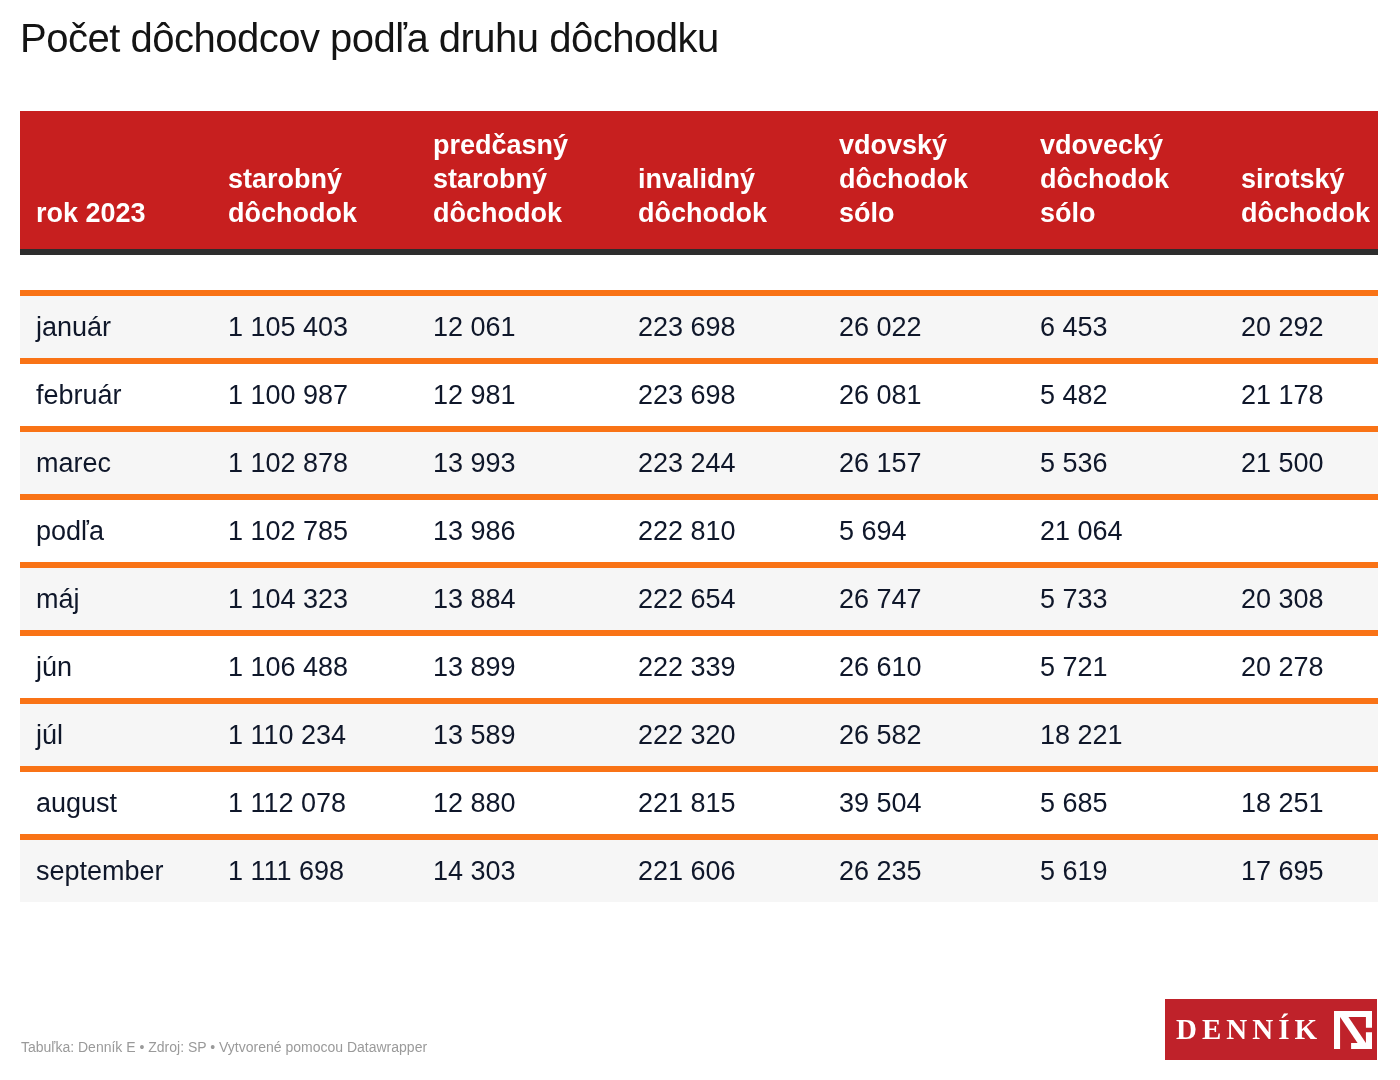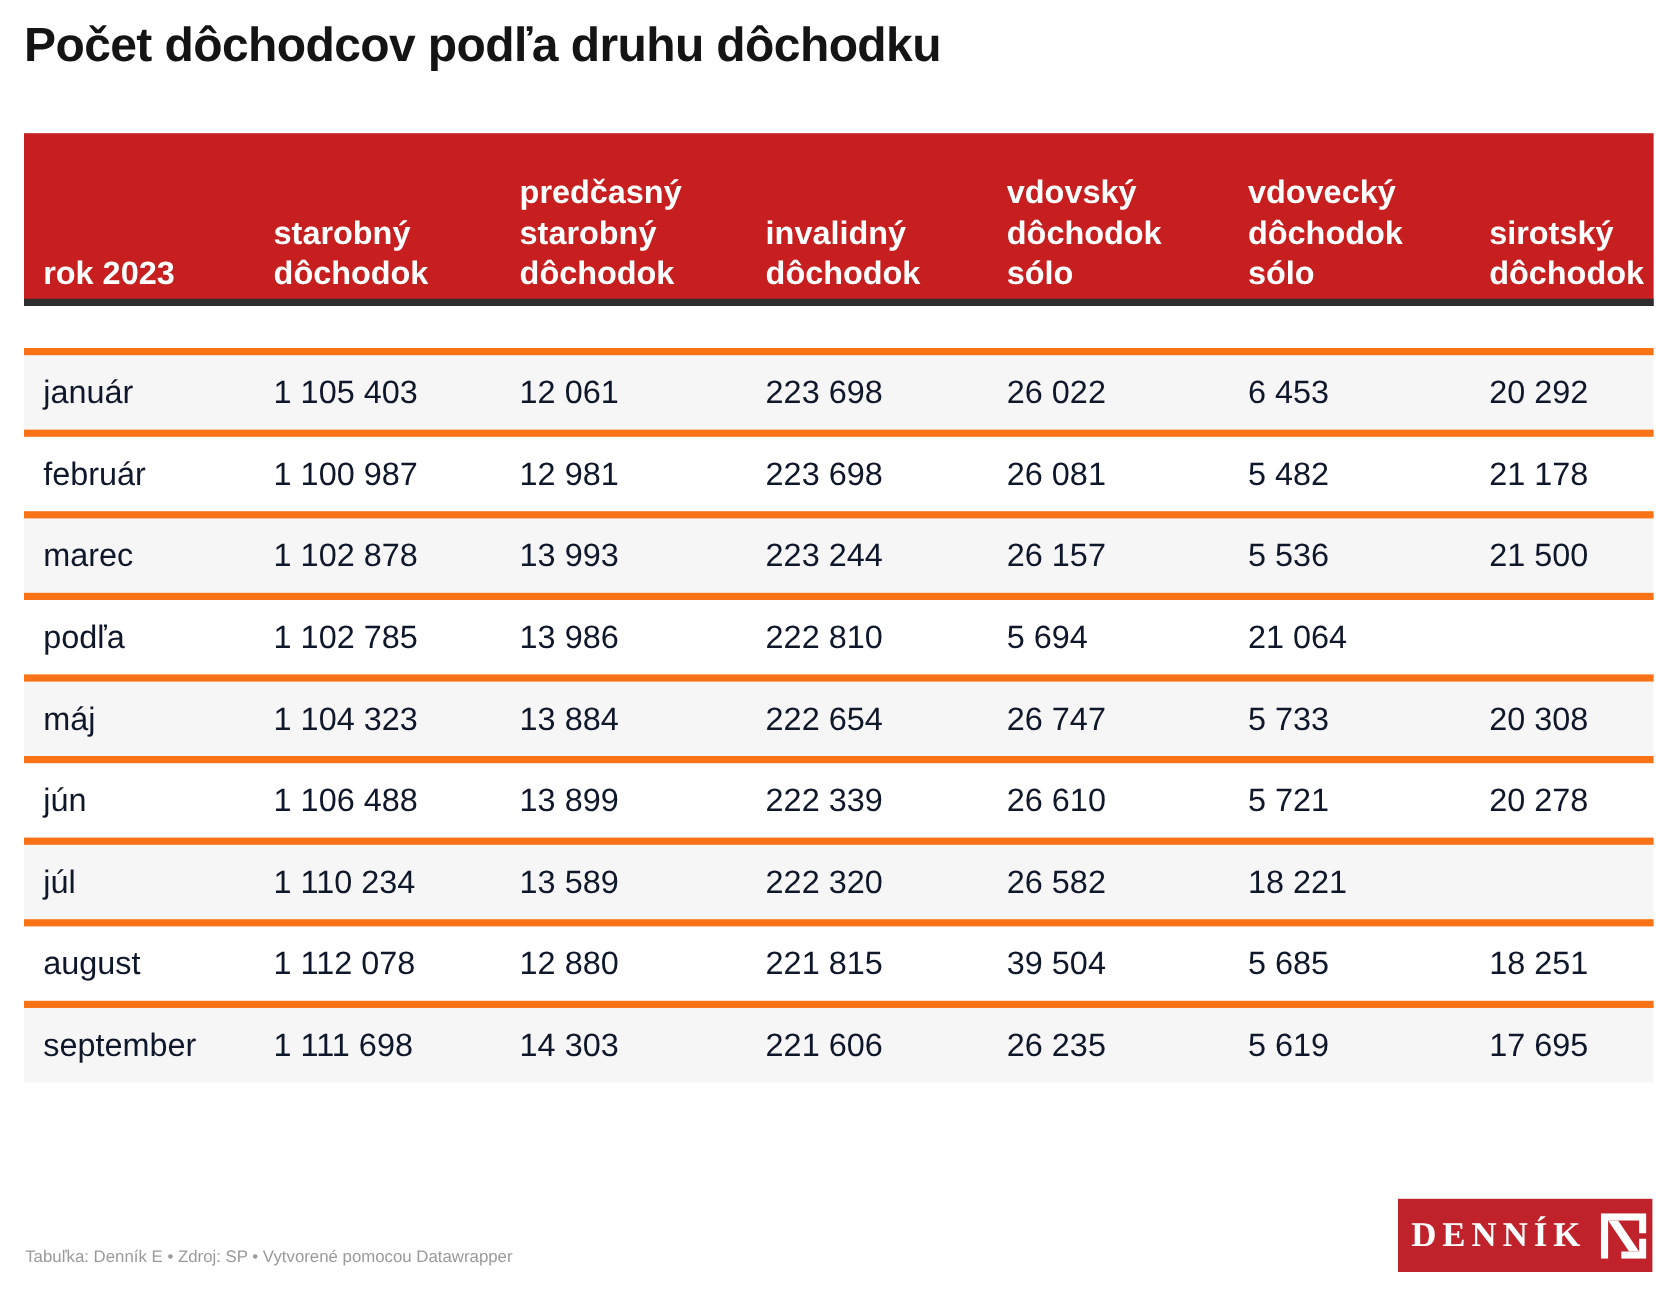--- a/index.html
+++ b/index.html
@@ -2,31 +2,31 @@
 <html><head>
 <meta charset="utf-8">
 <style>
   html,body{margin:0;padding:0;background:#fff;}
   .canvas{
     position:relative;width:1400px;height:1080px;background:#ffffff;
     font-family:"Liberation Sans",sans-serif;overflow:hidden;
   }
   .title{
     position:absolute;left:20px;top:16px;margin:0;
-    font-size:40px;font-weight:700;color:#141414;letter-spacing:-0.5px;
+    font-size:40px;font-weight:400;color:#141414;letter-spacing:-0.5px;
   }
   .table{position:absolute;left:20px;top:111px;width:1358px;}
   .thead{
     background:#c71f1f;height:138px;border-bottom:6px solid #2d2d2d;
     display:grid;grid-template-columns:192px 205px 205px 201px 201px 201px 1fr;
     padding-left:16px;align-items:end;
   }
   .th{
     color:#ffffff;font-weight:700;font-size:27px;line-height:34px;
-    padding-bottom:4px;white-space:pre-line;align-self:end;
+    padding-bottom:19px;white-space:pre-line;align-self:end;
   }
   .tbody{margin-top:35px;}
   .tr{
     display:grid;grid-template-columns:192px 205px 205px 201px 201px 201px 1fr;
     padding-left:16px;height:68px;box-sizing:border-box;
     align-items:center;border-top:6px solid #f97316;
     font-size:27px;color:#0f172a;background:#ffffff;
   }
   .tr:nth-child(odd){background:#f6f6f6;}
   .credit{

